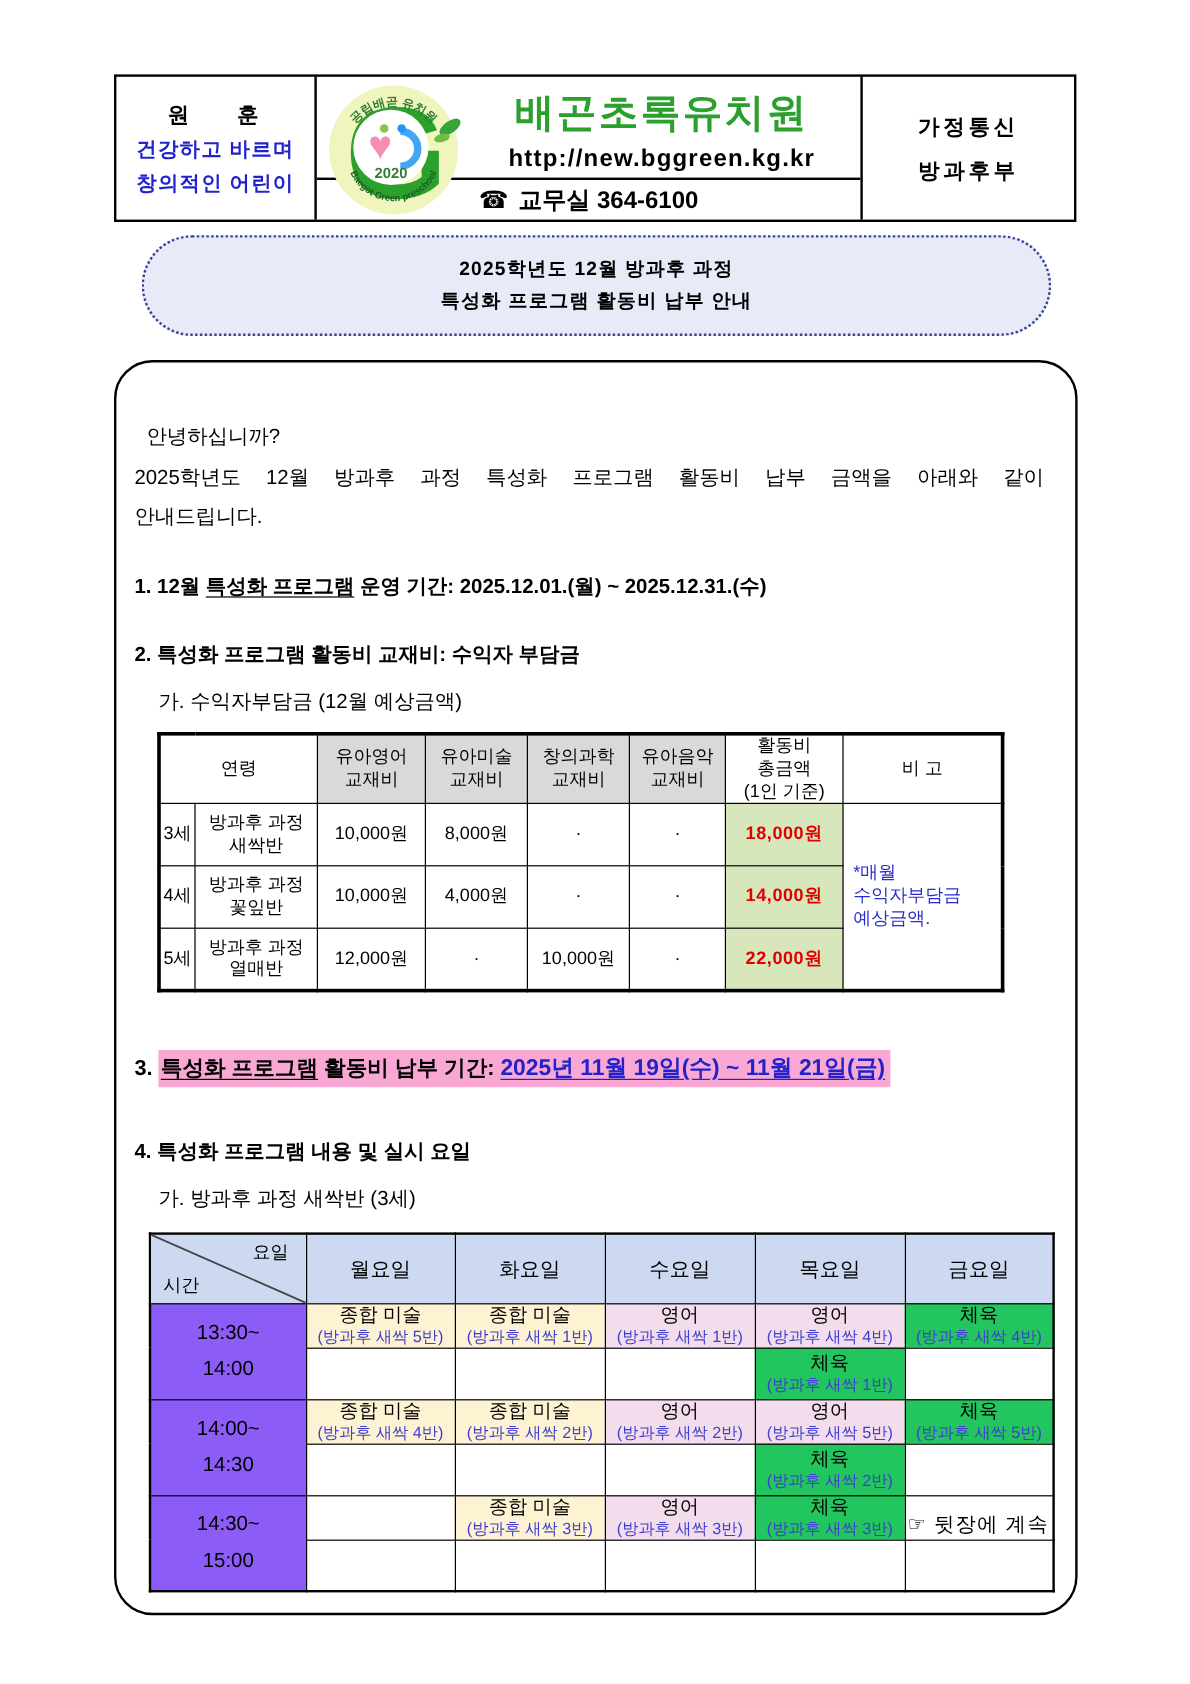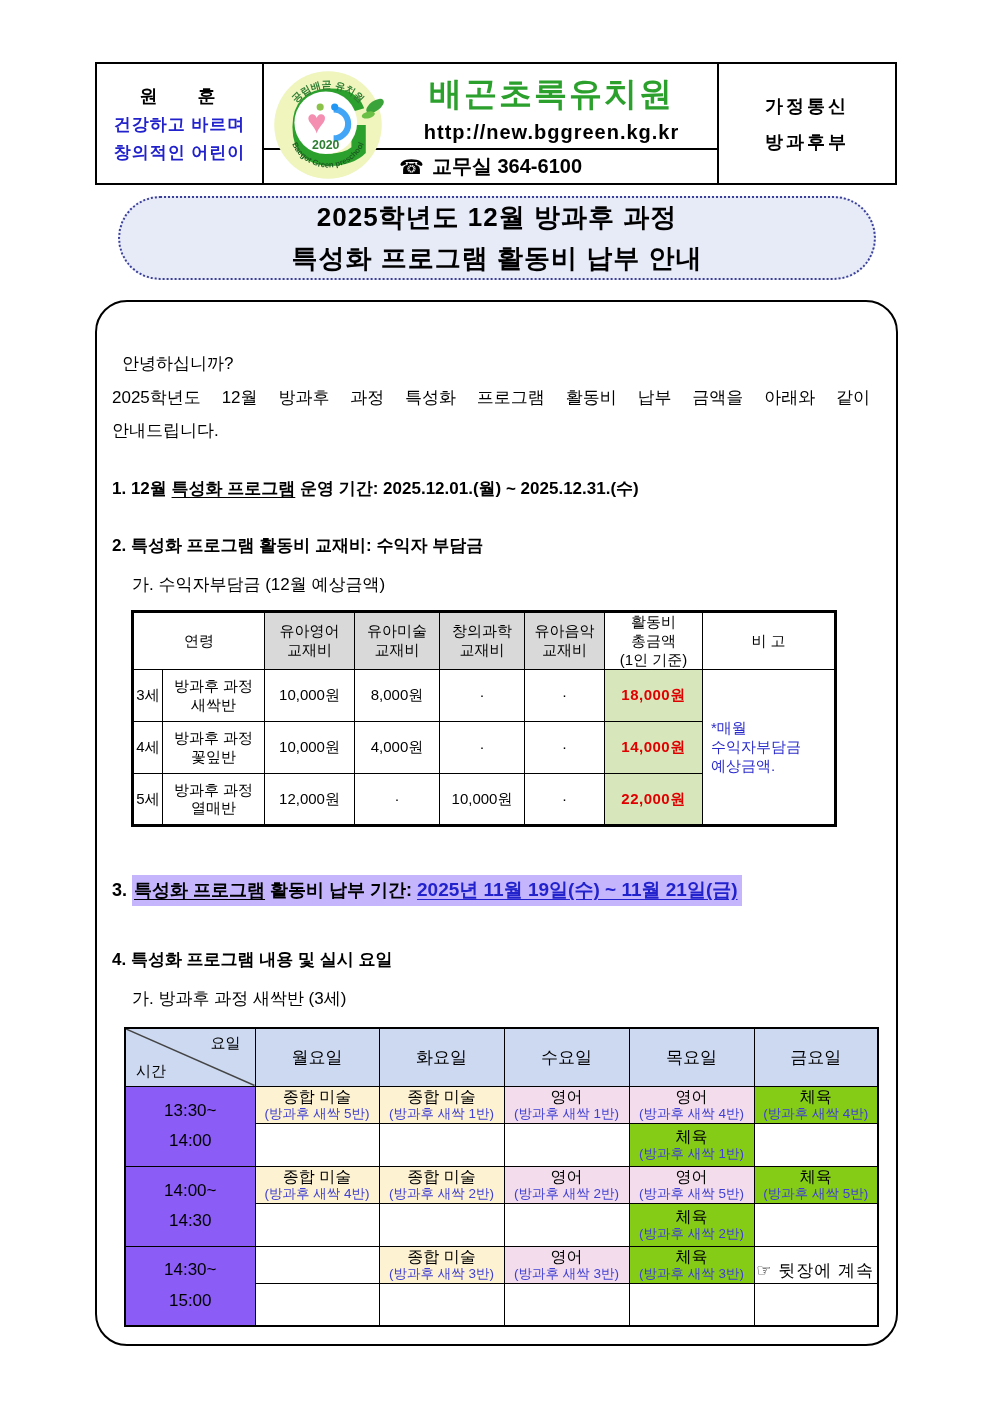--- a/index.html
+++ b/index.html
@@ -39,21 +39,21 @@
     display:flex; flex-direction:column; align-items:center; justify-content:center; gap:12px;
   }
   .dept-line { font-size:18px; font-weight:bold; letter-spacing:3px; }
 
   
   .title-box {
     position:absolute; left:118px; top:196px; width:758px; height:84px;
     background:#e7eaf7; border:2px dotted #3a3f99; border-radius:42px;
     display:flex; flex-direction:column; align-items:center; justify-content:center; gap:6px;
   }
-  .title-line { font-size:26px; font-weight:bold; letter-spacing:1px; }
+  .title-line { font-size:16px; font-weight:bold; letter-spacing:1px; }
 
   
   .main-box {
     position:absolute; left:95px; top:300px; width:803px; height:1046px;
     border:2.5px solid #000; border-radius:32px;
   }
   .content { padding:0 26px 0 15px; }
   .greeting { margin:50px 0 0 10px; font-size:17px; }
   .intro-l1 { margin:11px 0 0 0; font-size:17px; text-align:justify; text-align-last:justify; }
   .intro-l2 { margin:10px 0 0 0; font-size:17px; }
@@ -72,41 +72,41 @@
   .fee-table th, .fee-table td { border:1px solid #000; vertical-align:middle; white-space:pre-line; }
   .fee-table th { font-weight:normal; font-size:15px; height:58px; line-height:1.25; }
   .fee-table td { font-size:15px; height:52px; line-height:1.25; }
   .th-gray  { background:#d9d9d9; }
   .td-total { background:#d7e6bb; color:#e00000; font-weight:bold; font-size:17px; letter-spacing:0.5px; }
   .td-note  { color:#2b2bcc; text-align:left; padding-left:8px; line-height:1.5; }
   .td-dot   { font-size:13px; }
 
   
   .sec3 { margin:48px 0 0 0; font-size:18px; display:flex; align-items:baseline; }
-  .hl { background:#c4b5fd; padding:2px 4px 3px 2px; }
+  .hl { background:#f9a8d4; padding:2px 4px 3px 2px; }
   .sec3 .date { color:#2222cc; font-size:19px; }
 
   
   .sec4 { margin:42px 0 0 0; }
   .sched {
     margin:17px 0 0 12px; width:753px; table-layout:fixed;
     border:2.5px solid #000; text-align:center;
   }
   .sched th, .sched td { border:1.5px solid #000; vertical-align:middle; }
   .sched th { background:#ccd9f1; font-size:17px; font-weight:normal; height:58px; }
   .sched td { height:37px; }
   .sched tr.rb td { height:43px; }
   .time-cell { font-size:17px; white-space:pre-line; line-height:1.8; background:#8b5cf6; }
   .corner { position:relative; padding:0; }
   .corner svg { position:absolute; inset:0; width:100%; height:100%; }
   .corner .c-day  { position:absolute; top:5px; right:14px; font-size:15px; }
   .corner .c-time { position:absolute; bottom:5px; left:10px; font-size:15px; }
   .c-art { background:#fdf2d2; }
   .c-eng { background:#f3dcec; }
-  .c-pe  { background:#84cc16; }
+  .c-pe  { background:#22c55e; }
   .subj { display:block; font-size:16px; line-height:1.1; }
   .clsn { display:block; font-size:13.5px; line-height:1.15; color:#3f3fd3; }
 
   
   .footer-note {
     position:absolute; right:22px; bottom:62px; font-size:17px; letter-spacing:1px;
   }
 </style>
 </head>
 <body>

